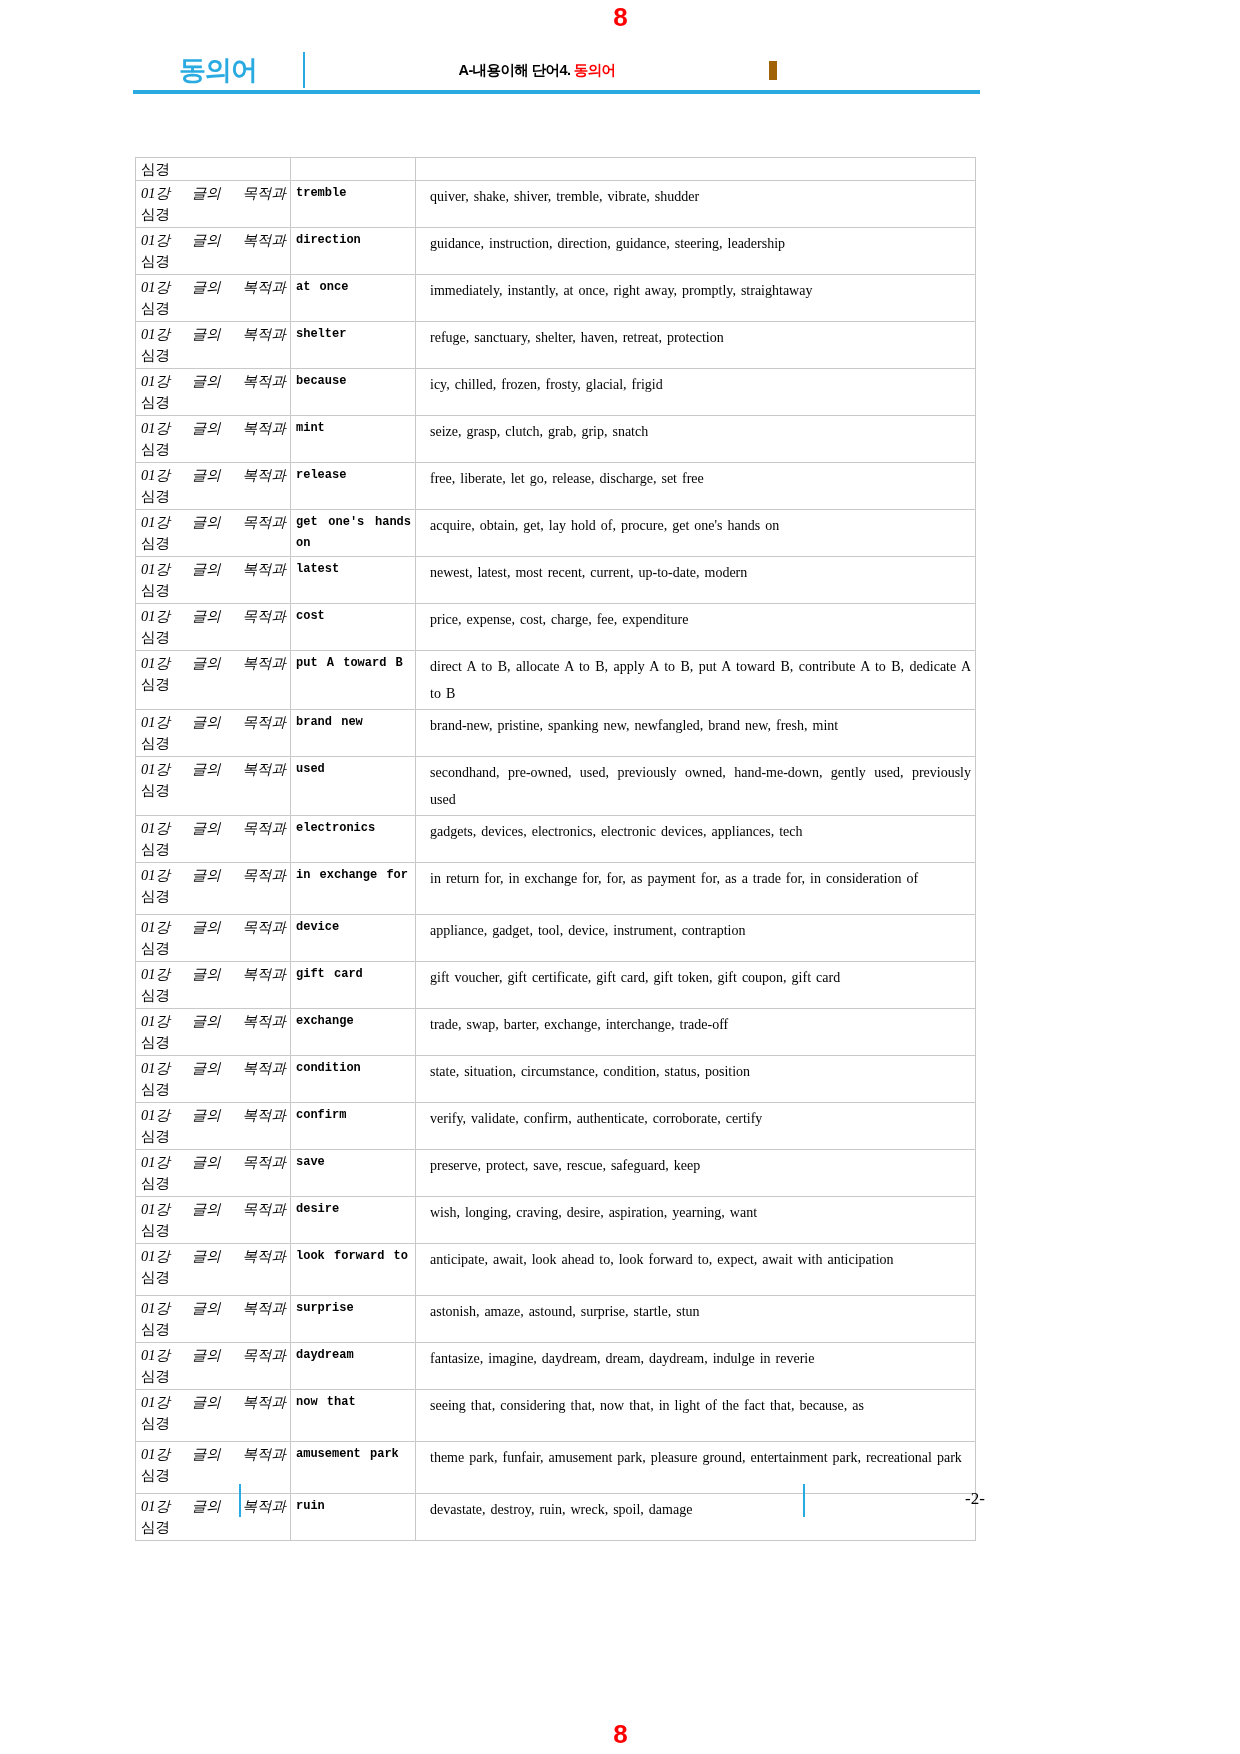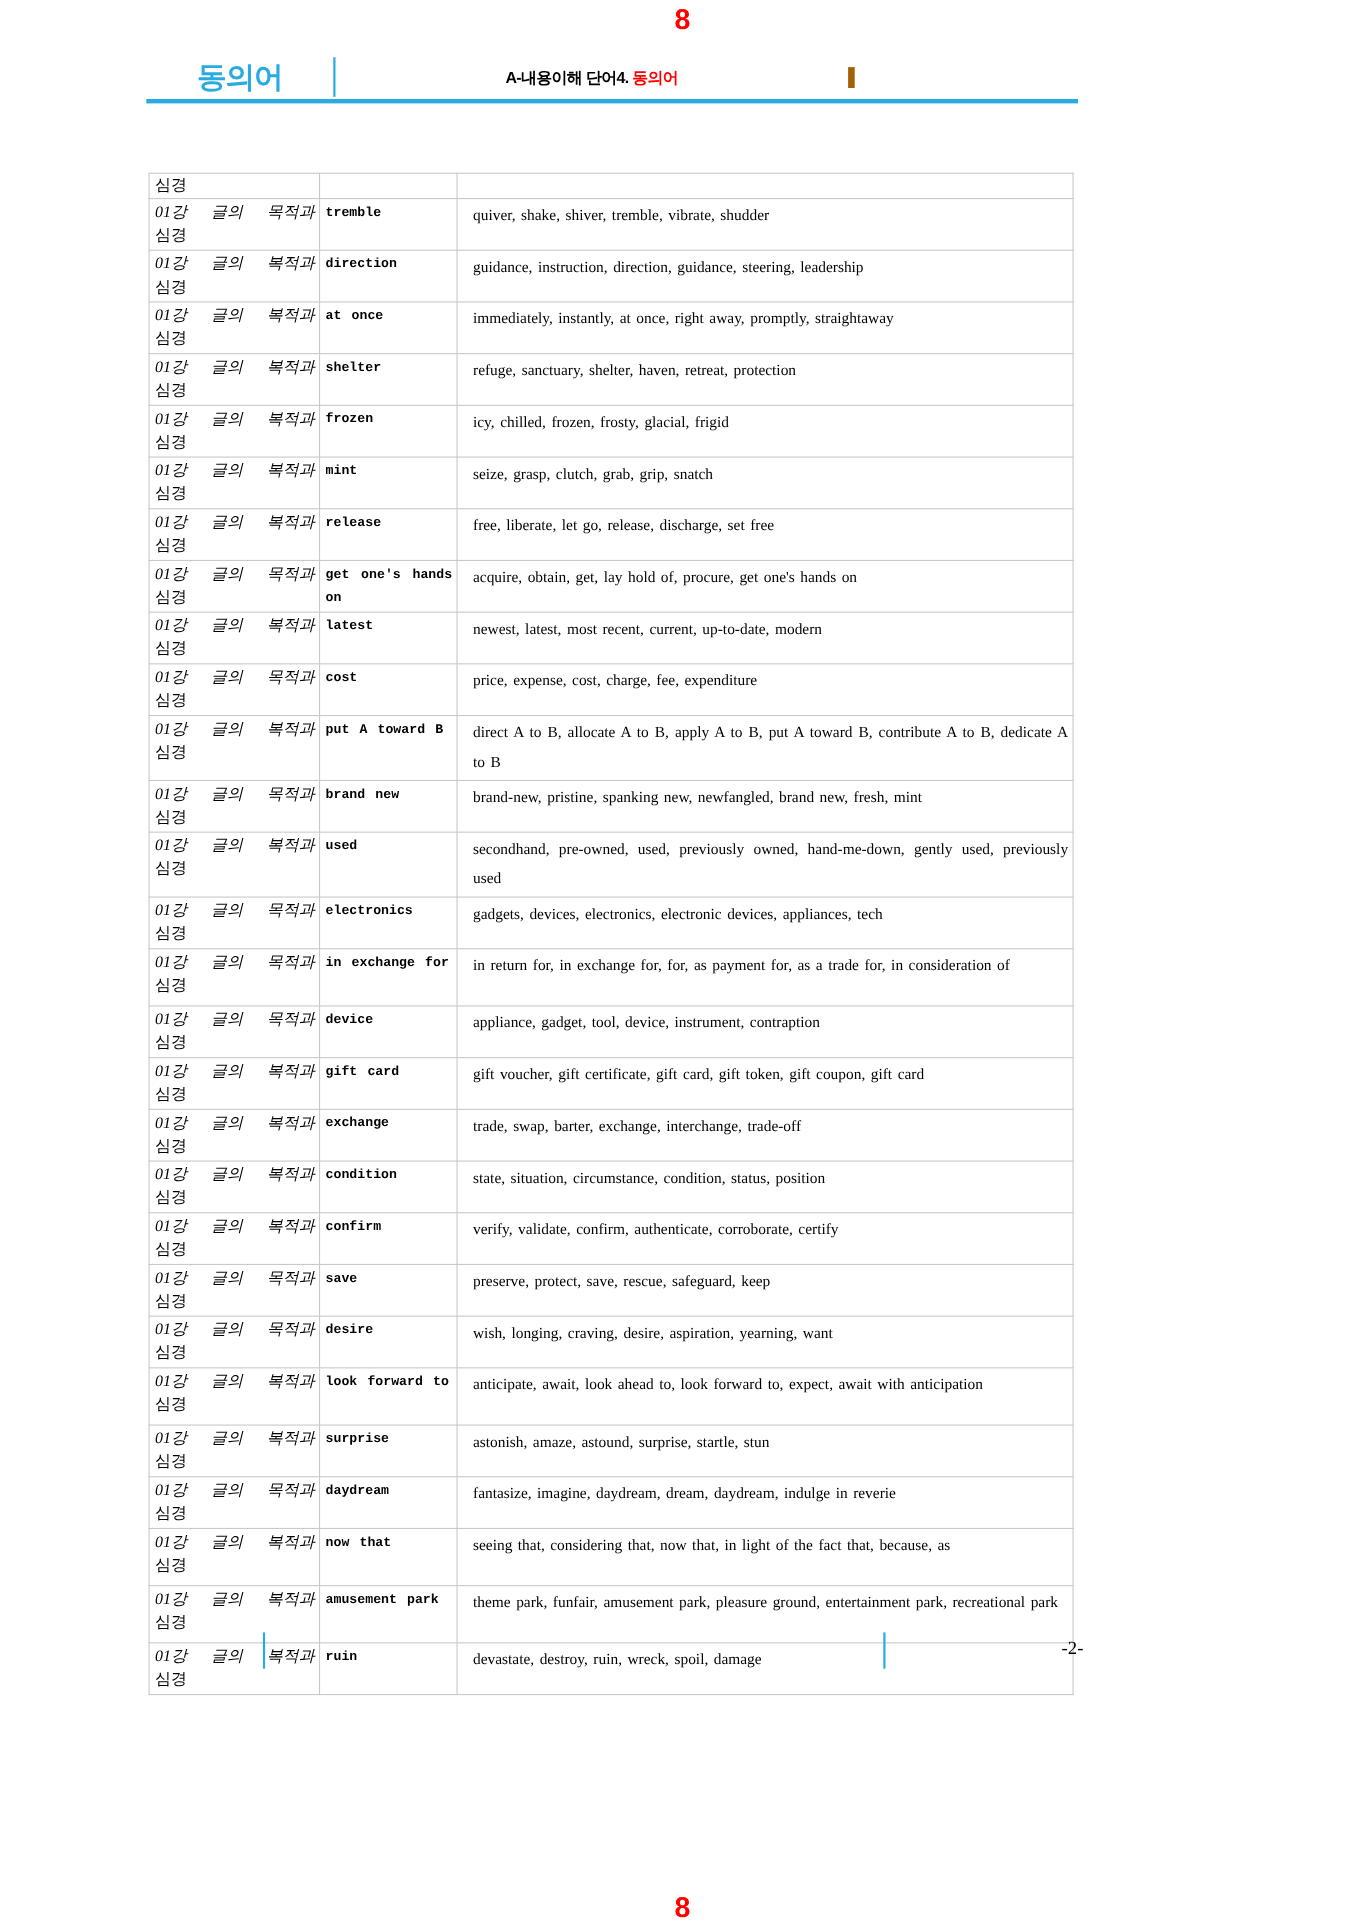--- a/index.html
+++ b/index.html
@@ -70,21 +70,21 @@
     font-weight: bold;
     font-size: 27px;
     color: #29ABE2;
     letter-spacing: -1px;
   }
   .hdr-cell-2 {
     flex: 1 1 auto;
     display: flex;
     align-items: center;
     justify-content: center;
-    border-right: 6px solid #a16207;
+    border-right: 8px solid #a16207;
     box-sizing: border-box;
   }
   .hdr-subtitle {
     font-family: "Liberation Sans", sans-serif;
     font-weight: bold;
     font-size: 14.5px;
     color: #000000;
     letter-spacing: -0.6px;
     white-space: nowrap;
   }
@@ -287,21 +287,21 @@
         </td>
       </tr>
       <tr class="r-1line">
         <td>
           <div class="cell-lesson">
             <span class="l1">01강 글의 복적과</span>
             <span class="l2">심경</span>
           </div>
         </td>
         <td>
-          <div class="cell-word">frozen</div>
+          <div class="cell-word">because</div>
         </td>
         <td>
           <div class="cell-syn">icy, chilled, frozen, frosty,  glacial, frigid</div>
         </td>
       </tr>
       <tr class="r-1line">
         <td>
           <div class="cell-lesson">
             <span class="l1">01강 글의 복적과</span>
             <span class="l2">심경</span>

